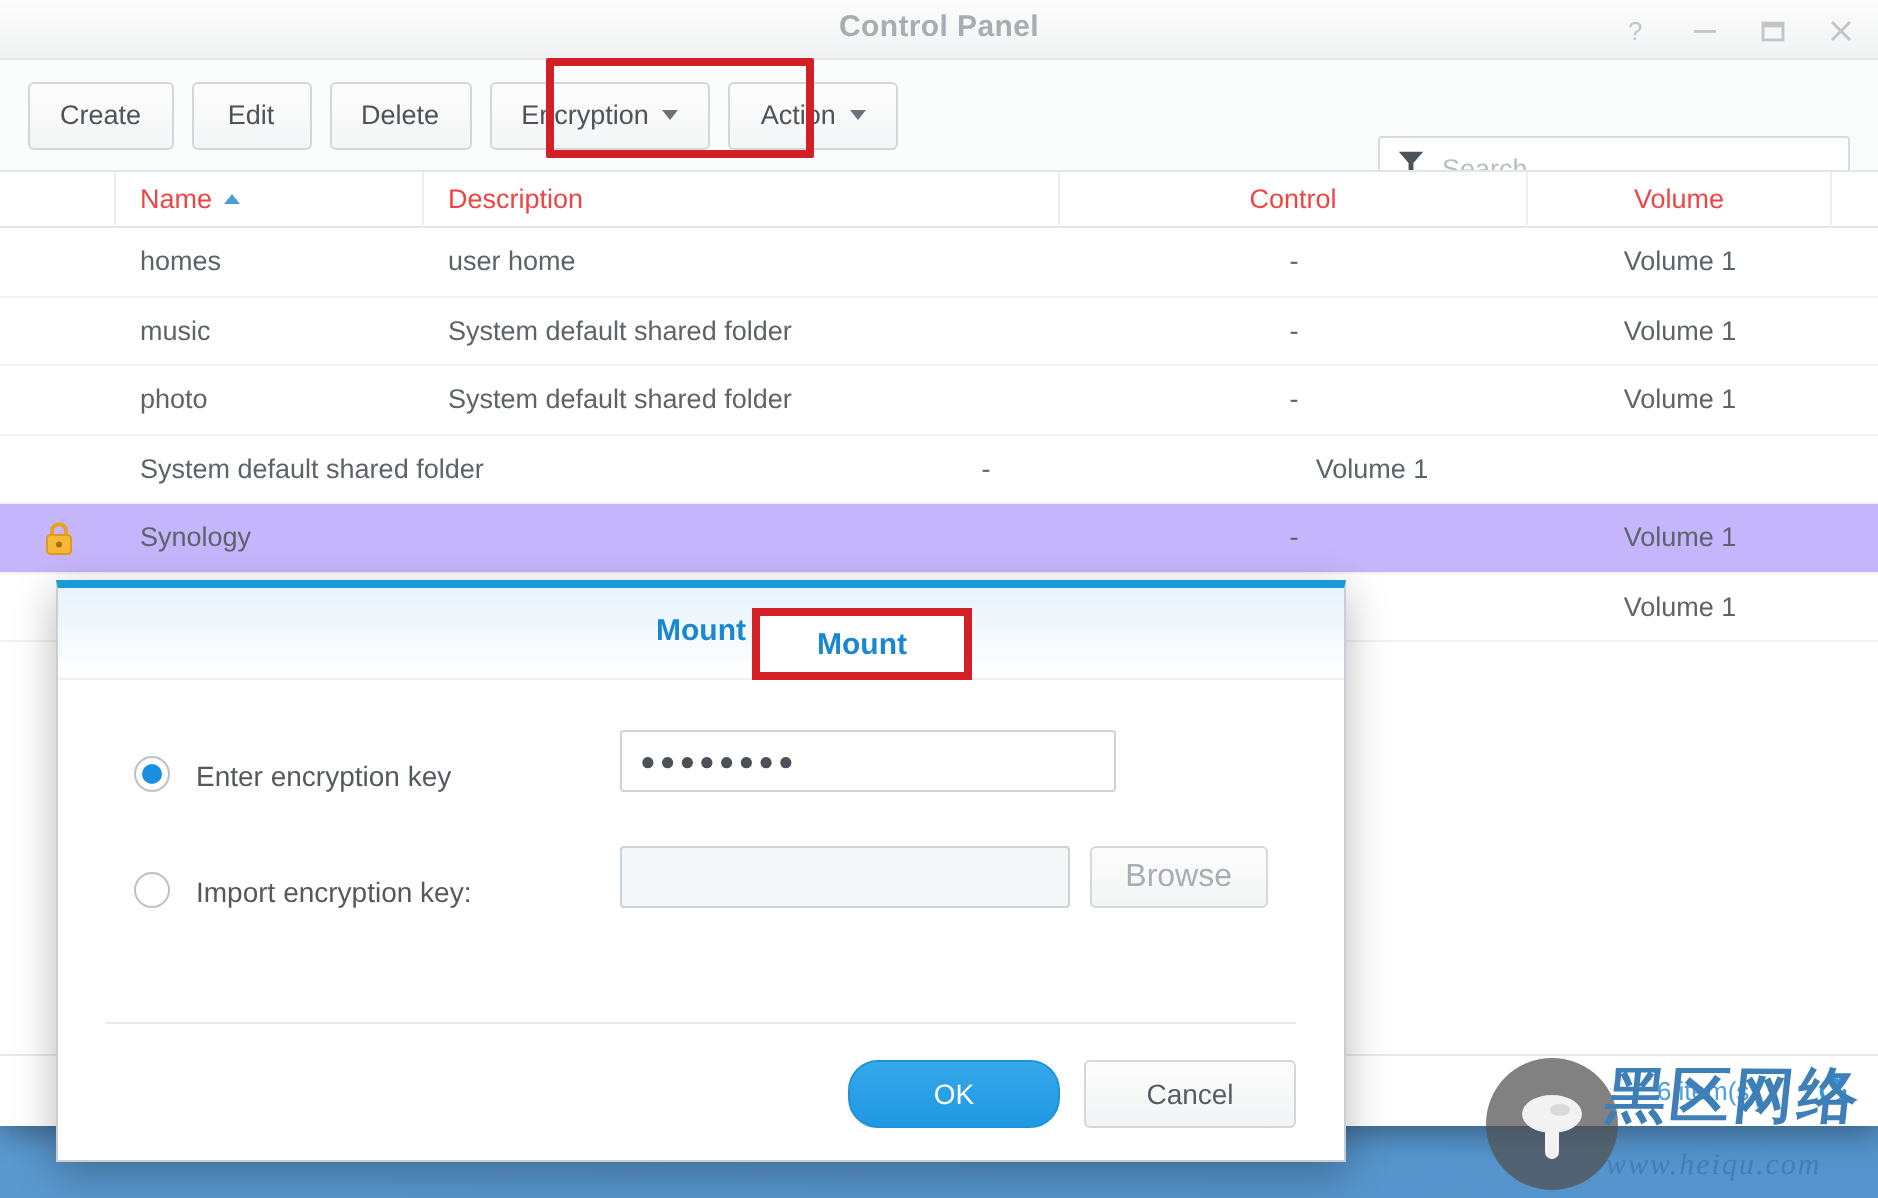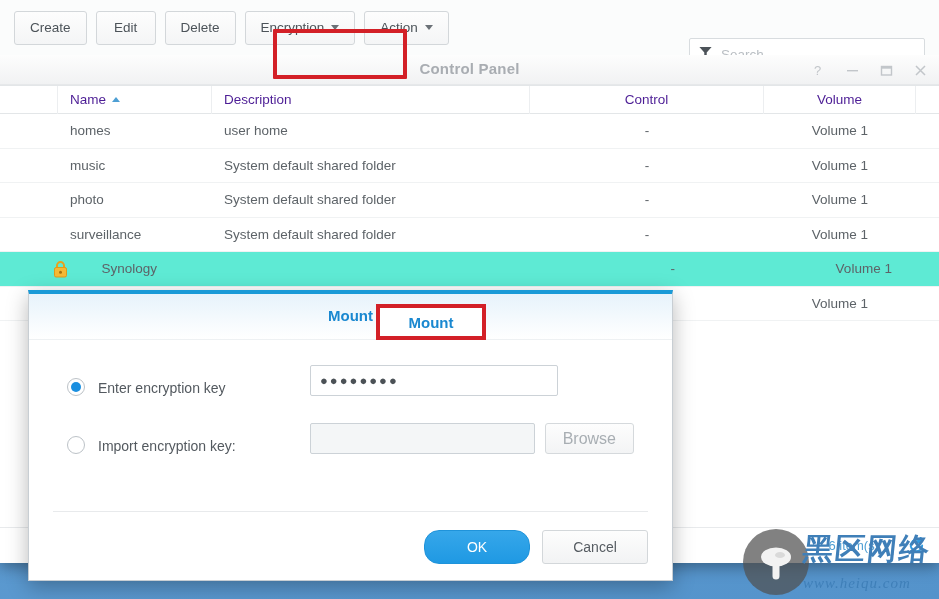--- a/index.html
+++ b/index.html
@@ -143,21 +143,21 @@
   }
   #thead {
     display: flex;
     height: 28px;
     align-items: center;
     border-bottom: 1px solid #e3e6e8;
     background: #fff;
   }
   #thead .th {
     font-size: 13.5px;
-    color: #4c1d95;
+    color: #ef4444;
     border-right: 1px solid #eceef0;
     height: 28px;
     display: flex;
     align-items: center;
     padding-left: 12px;
   }
   .col-icon  { width: 58px;  padding-left:0 !important; }
   .col-name  { width: 154px; }
   .col-desc  { width: 318px; }
   .col-stat  { width: 234px; justify-content: center; padding-left:0 !important;}
@@ -173,21 +173,21 @@
 
   .trow {
     display: flex;
     height: 34.5px;
     align-items: center;
     border-bottom: 1px solid #f0f2f3;
     font-size: 13.5px;
     color: #5d6368;
     background: #fff;
   }
-  .trow.selected { background: #5eead4; padding-left: 32px; }
+  .trow.selected { background: #c4b5fd; }
   .trow .td {
     height: 100%;
     display: flex;
     align-items: center;
     padding-left: 12px;
   }
   .trow .col-icon { justify-content: center; padding-left: 0; }
   .trow .col-stat { justify-content: center; padding-left: 0; }
   .trow .col-vol  { justify-content: center; padding-left: 0; }
 
@@ -379,20 +379,47 @@
     font-family: "Liberation Serif", serif;
   }
 </style>
 </head>
 <body>
 
 <div id="desktop"></div>
 
 <div id="cp-window">
 
+  <div id="cp-titlebar">
+    <div id="cp-title">Control Panel</div>
+    <div id="cp-winbtns">
+      <div class="winbtn">
+        <svg width="13" height="13" viewBox="0 0 13 13">
+            <text x="2" y="11" font-family="Liberation Sans" font-size="13" fill="#c2c6ca">?</text>
+          </svg>
+      </div>
+      <div class="winbtn">
+        <svg width="13" height="13" viewBox="0 0 13 13">
+            <rect x="1" y="6" width="11" height="1.4" fill="#c2c6ca"></rect>
+          </svg>
+      </div>
+      <div class="winbtn">
+        <svg width="13" height="13" viewBox="0 0 13 13">
+            <rect x="1.5" y="2.5" width="10" height="8.5" fill="none" stroke="#c2c6ca" stroke-width="1.4"></rect>
+            <rect x="1.5" y="2.5" width="10" height="2.2" fill="#c2c6ca"></rect>
+          </svg>
+      </div>
+      <div class="winbtn">
+        <svg width="13" height="13" viewBox="0 0 13 13">
+            <path d="M2 2 L11 11 M11 2 L2 11" stroke="#c2c6ca" stroke-width="1.5" fill="none"></path>
+          </svg>
+      </div>
+    </div>
+  </div>
+
   <div id="cp-toolbar">
     <button class="tb-btn">
       <span>Create</span>
     </button>
     <button class="tb-btn">
       <span>Edit</span>
     </button>
     <button class="tb-btn">
       <span>Delete</span>
     </button>
@@ -408,47 +435,20 @@
     <div id="search-wrap">
       <span>
         <svg width="15" height="15" viewBox="0 0 16 16">
             <path d="M1.5 2 H14.5 L9.3 8 V13.6 L6.7 15 V8 Z" fill="#4c5359"></path>
           </svg>
       </span>
       <input id="search-input" type="text" placeholder="Search" style="">
     </div>
   </div>
 
-  <div id="cp-titlebar">
-    <div id="cp-title">Control Panel</div>
-    <div id="cp-winbtns">
-      <div class="winbtn">
-        <svg width="13" height="13" viewBox="0 0 13 13">
-            <text x="2" y="11" font-family="Liberation Sans" font-size="13" fill="#c2c6ca">?</text>
-          </svg>
-      </div>
-      <div class="winbtn">
-        <svg width="13" height="13" viewBox="0 0 13 13">
-            <rect x="1" y="6" width="11" height="1.4" fill="#c2c6ca"></rect>
-          </svg>
-      </div>
-      <div class="winbtn">
-        <svg width="13" height="13" viewBox="0 0 13 13">
-            <rect x="1.5" y="2.5" width="10" height="8.5" fill="none" stroke="#c2c6ca" stroke-width="1.4"></rect>
-            <rect x="1.5" y="2.5" width="10" height="2.2" fill="#c2c6ca"></rect>
-          </svg>
-      </div>
-      <div class="winbtn">
-        <svg width="13" height="13" viewBox="0 0 13 13">
-            <path d="M2 2 L11 11 M11 2 L2 11" stroke="#c2c6ca" stroke-width="1.5" fill="none"></path>
-          </svg>
-      </div>
-    </div>
-  </div>
-
   <div id="ann-encryption"></div>
 
   <div id="cp-table">
     <div id="thead">
       <div class="th col-icon"></div>
       <div class="th col-name">
         <span>Name</span>
         <span class="sort-asc"></span>
       </div>
       <div class="th col-desc">
@@ -481,21 +481,20 @@
     <div class="trow">
       <div class="td col-icon"></div>
       <div class="td col-name">photo</div>
       <div class="td col-desc">System default shared folder</div>
       <div class="td col-stat">-</div>
       <div class="td col-vol">Volume 1</div>
     </div>
 
     <div class="trow">
       <div class="td col-icon"></div>
-      <div class="td col-name">surveillance</div>
       <div class="td col-desc">System default shared folder</div>
       <div class="td col-stat">-</div>
       <div class="td col-vol">Volume 1</div>
     </div>
 
     <div class="trow selected">
       <div class="td col-icon">
         <span>
           <svg class="lock-icon" width="17" height="18" viewBox="0 0 17 18">
             <path d="M5 8 V5.6 A3.5 3.5 0 0 1 12 5.6 V8" fill="none" stroke="#e8a21d" stroke-width="2"></path>

